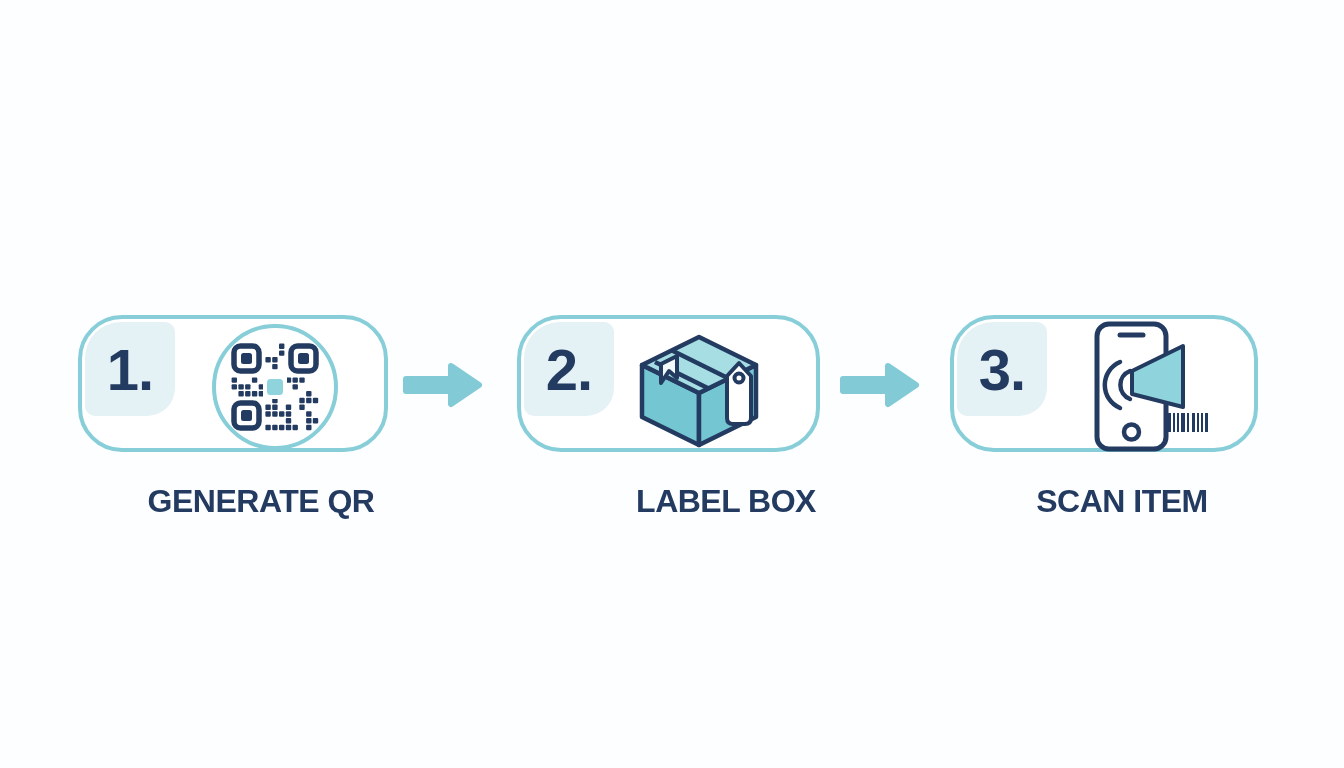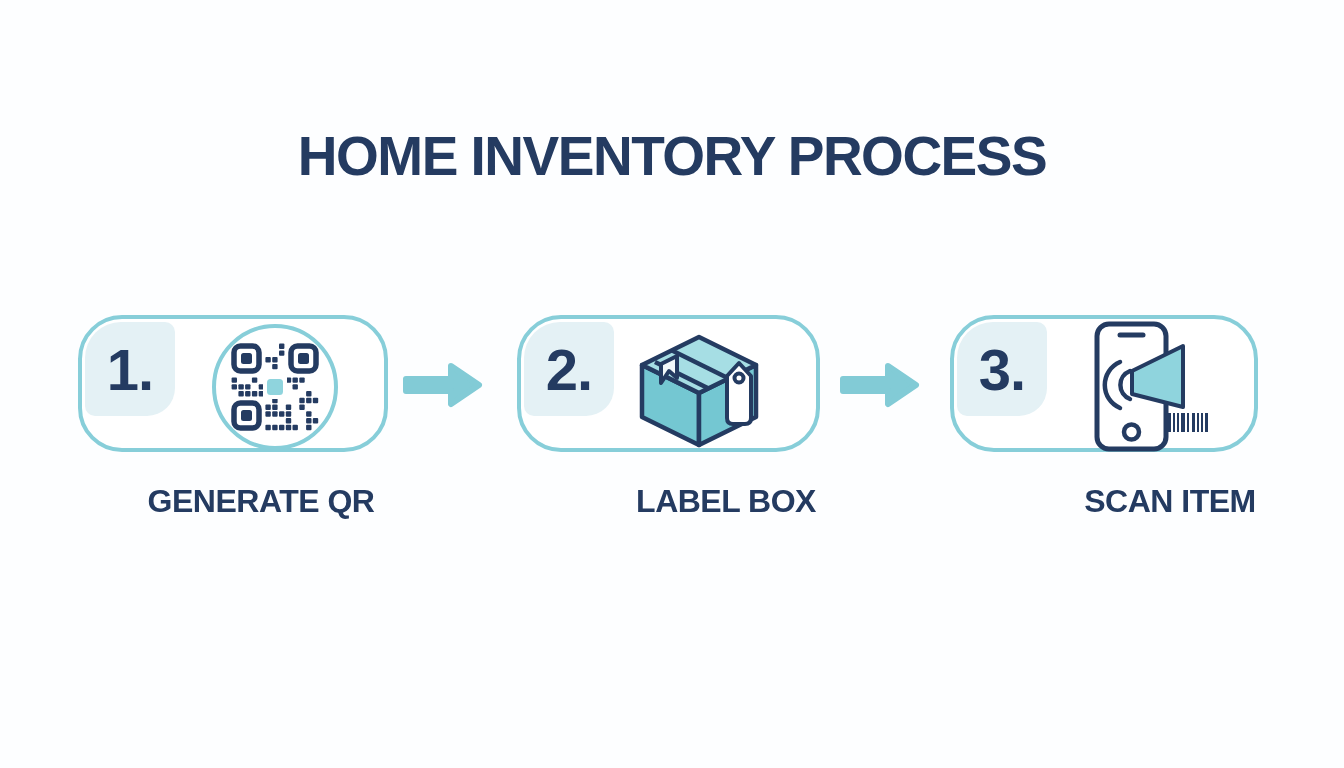--- a/index.html
+++ b/index.html
@@ -58,28 +58,27 @@
   .arrow{position:absolute;top:359px;width:82px;height:52px;}
   .arrow-1{left:401px;}
   .arrow-2{left:838px;}
   .step-label{
     position:absolute;top:483px;transform:translateX(-50%);
     font-size:32px;font-weight:800;color:var(--navy);
     letter-spacing:-0.5px;white-space:nowrap;
   }
   .label-1{left:261px;}
   .label-2{left:726px;}
-  .label-3{left:1122px;margin-left:48px;}
+  .label-3{left:1122px;}
 </style>
 </head>
 <body>
 
 <div class="canvas">
 
-  <div class="title">HOME INVENTORY PROCESS</div>
 
   <div class="step-card card-1">
     <div class="num-badge">
       <span class="num">1.</span>
     </div>
     <div class="qr-circle">
       <svg id="qr-svg" width="88" height="88" viewBox="0 0 88 88">
 
         <g stroke="var(--navy)" fill="none" stroke-width="5.5">
           <rect x="3" y="3" width="25" height="25" rx="6.5"></rect>

